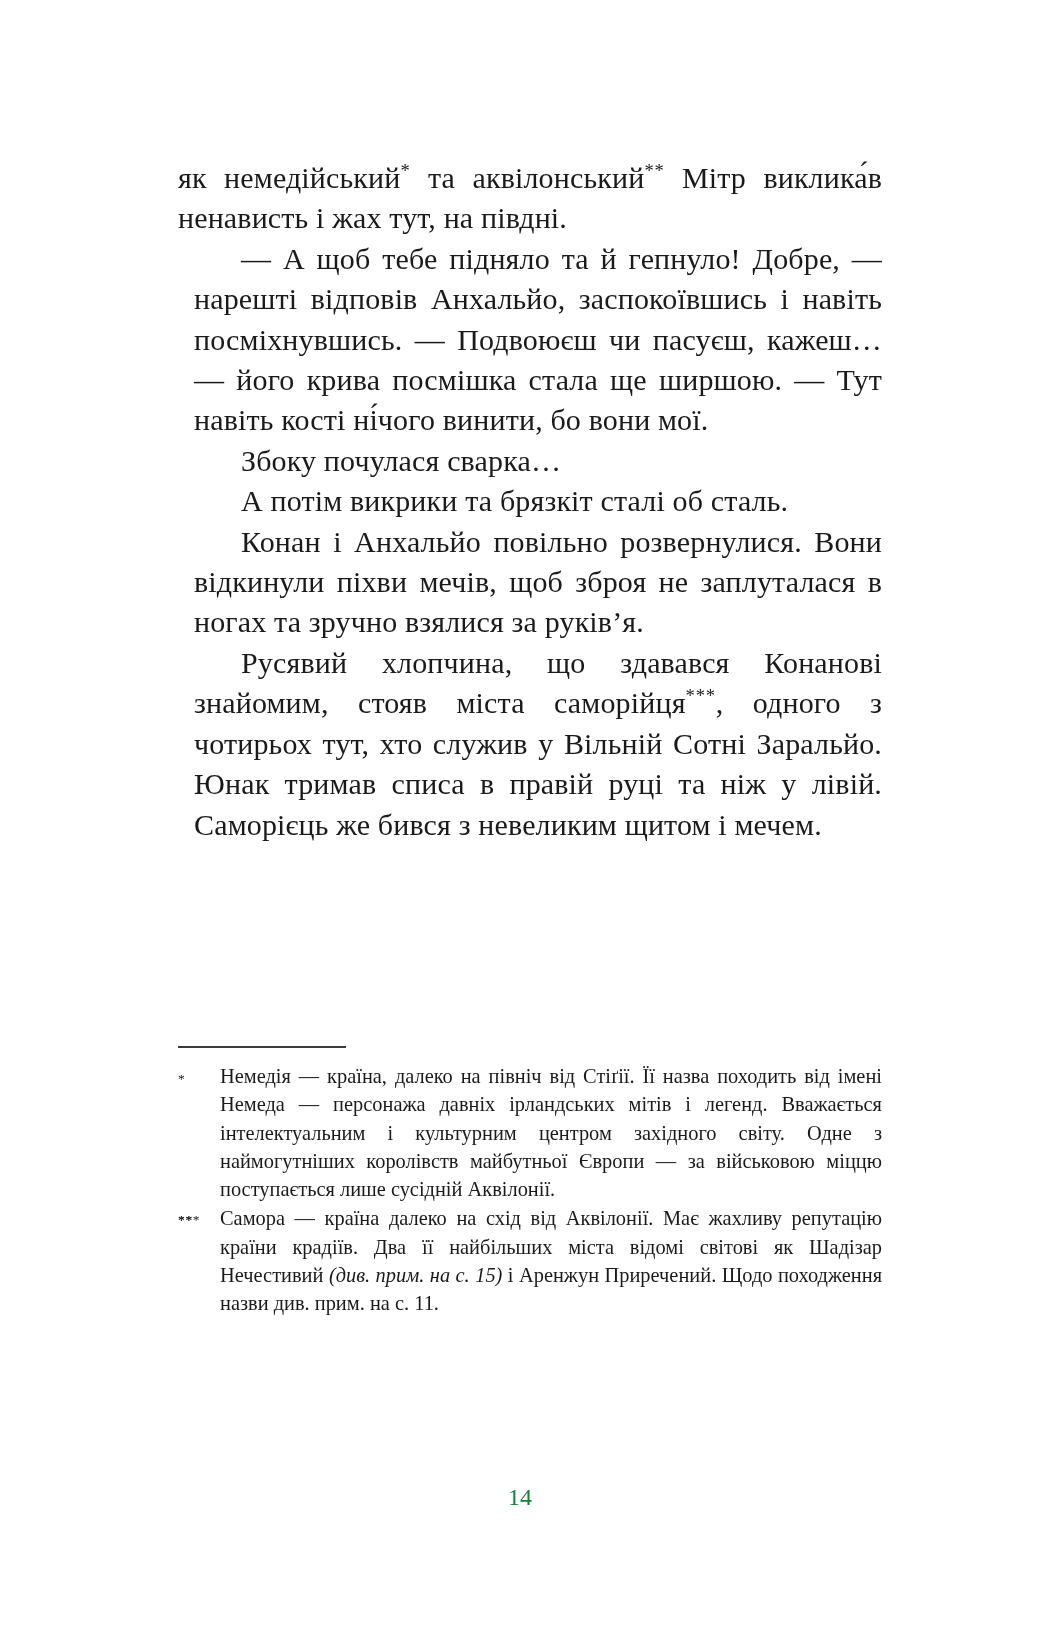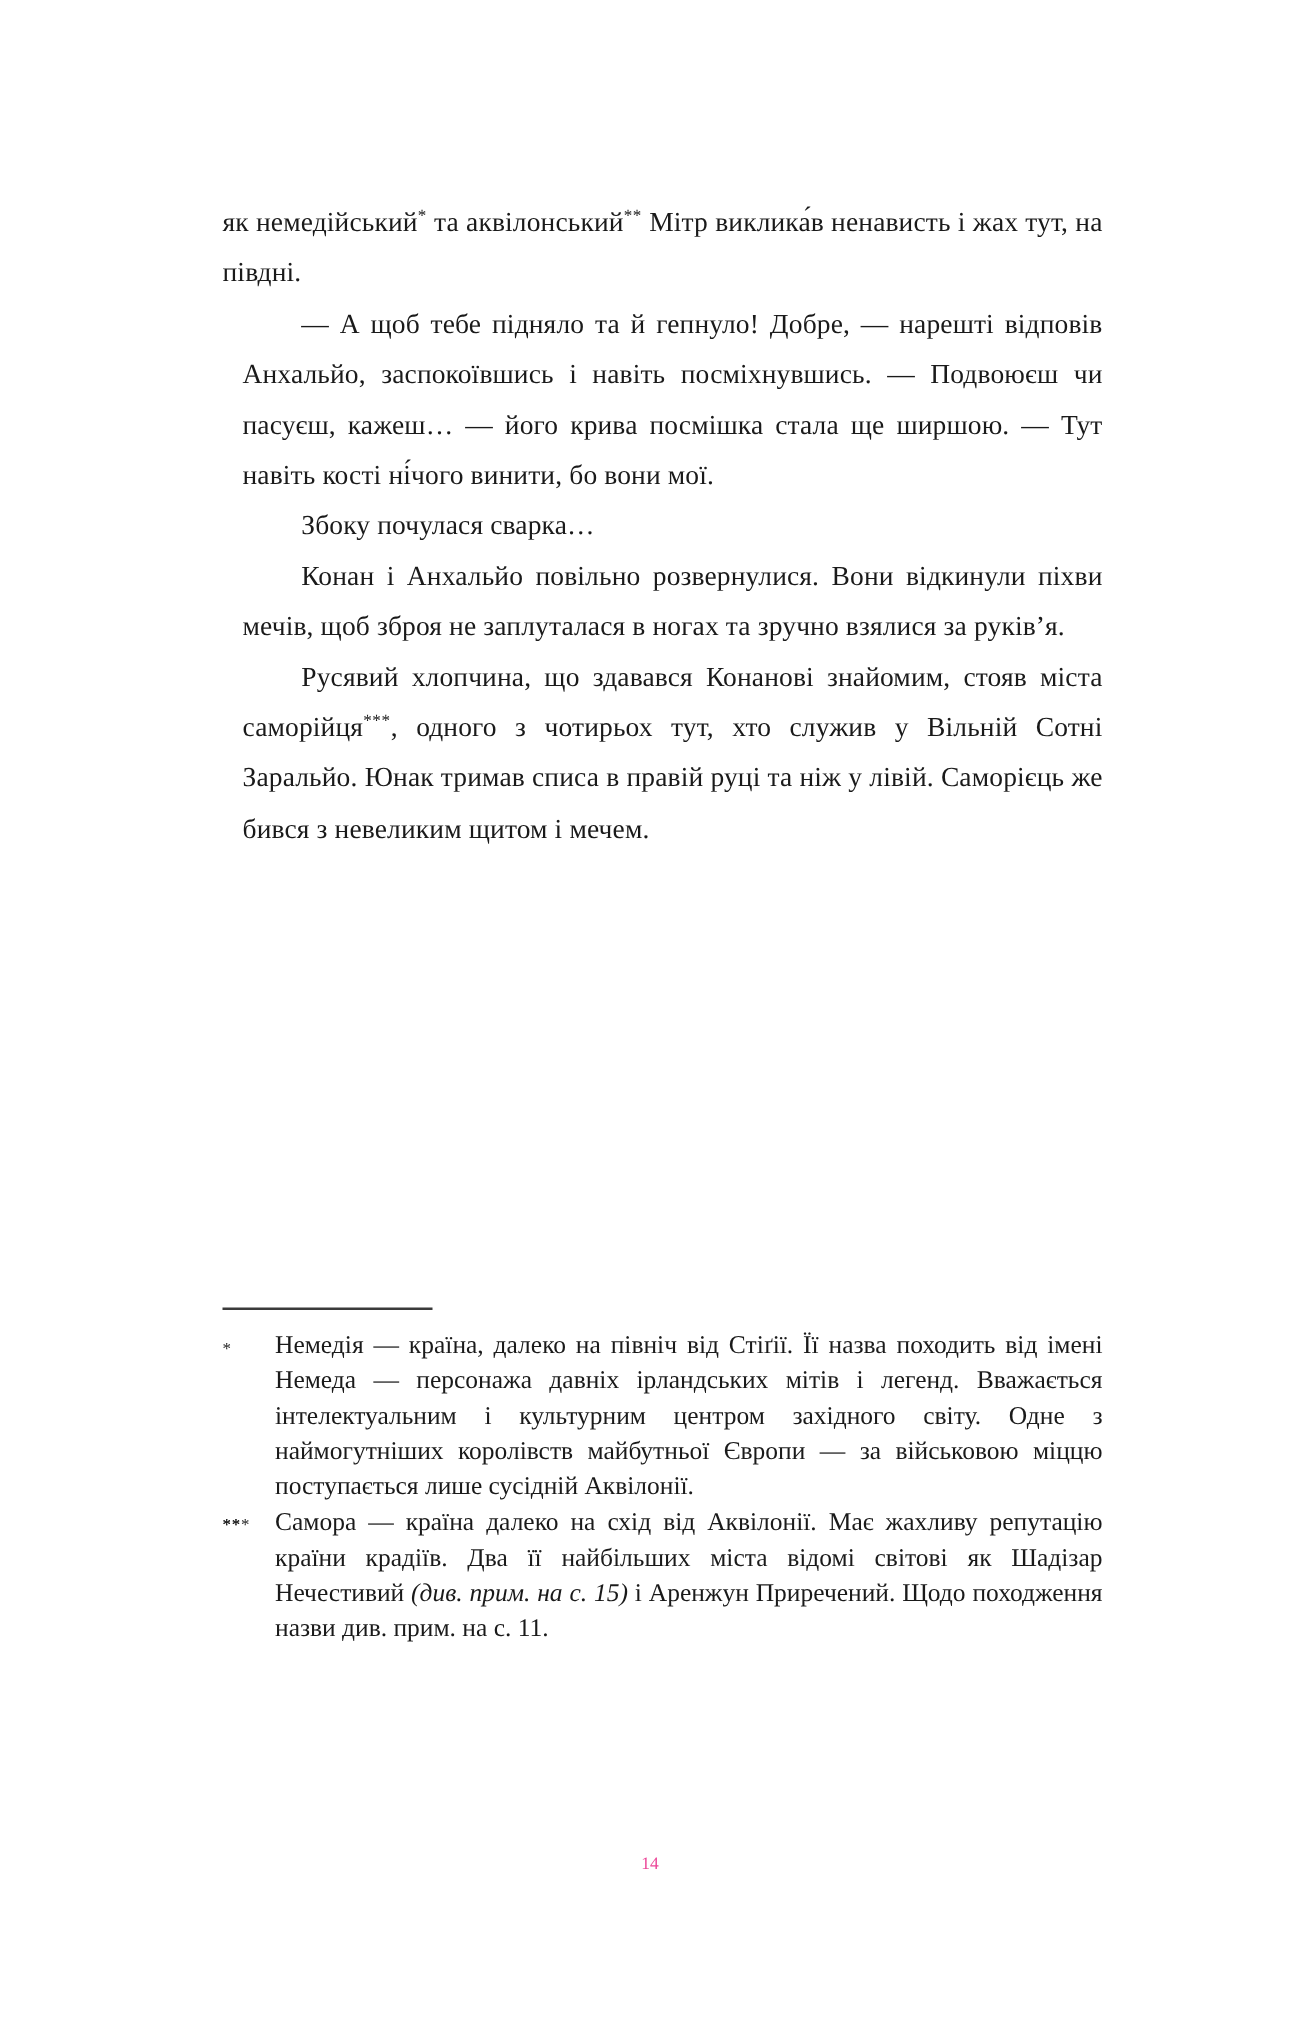--- a/index.html
+++ b/index.html
@@ -27,21 +27,21 @@
   
   .text-block {
     position: absolute;
     left: 178px;
     top: 158px;
     width: 704px;
   }
 
   .para {
     margin: 0;
-    font-size: 22px;
+    font-size: 30px;
     line-height: 40.4px;
     text-align: justify;
     text-justify: inter-word;
     hyphens: manual;
     letter-spacing: 0.005em;
   }
   .para.indent { text-indent: 47px; margin-left: 16px; }
   .para.noindent { text-indent: 0; }
 
   sup.fnref {
@@ -87,40 +87,41 @@
   .fn .marker.m1 { top: 3px; }
   .fn em { }
 
   
   .folio {
     position: absolute;
     left: 0;
     top: 1484px;
     width: 1040px;
     text-align: center;
-    font-size: 14px;
-    color: #ec4899;
+    font-size: 24px;
+    color: #15803d;
   }
 </style>
 </head>
 <body>
 
 <div class="page">
 
   <div class="text-block">
 
     <p class="para noindent">
       <span>як немедійський</span><sup class="fnref">*</sup><span> та аквілонський</span><sup class="fnref">**</sup><span> Мітр виклика́в ненависть і жах тут, на півдні.</span>
     </p>
 
     <p class="para indent">— А щоб тебе підняло та й гепнуло! Добре, — нарешті відповів Анхальйо, заспокоївшись і навіть посміхнувшись. — Подвоюєш чи пасуєш, кажеш… — його крива посмішка стала ще ширшою. — Тут навіть кості ні́чого винити, бо вони мої.</p>
 
 
     <p class="para indent">Збоку почулася сварка…</p>
 
+    <p class="para indent">А потім викрики та брязкіт сталі об сталь.</p>
 
     <p class="para indent">Конан і Анхальйо повільно розвернулися. Вони відкинули піхви мечів, щоб зброя не заплуталася в ногах та зручно взялися за руків’я.</p>
 
     <p class="para indent">
       <span>Русявий хлопчина, що здавався Конанові знайомим, стояв міста саморійця</span><sup class="fnref">***</sup><span>, одного з чотирьох тут, хто служив у Вільній Сотні Заральйо. Юнак тримав списа в правій руці та ніж у лівій. Саморієць же бився з невеликим щитом і мечем.</span>
     </p>
 
   </div>
 
   <div class="footnotes">

